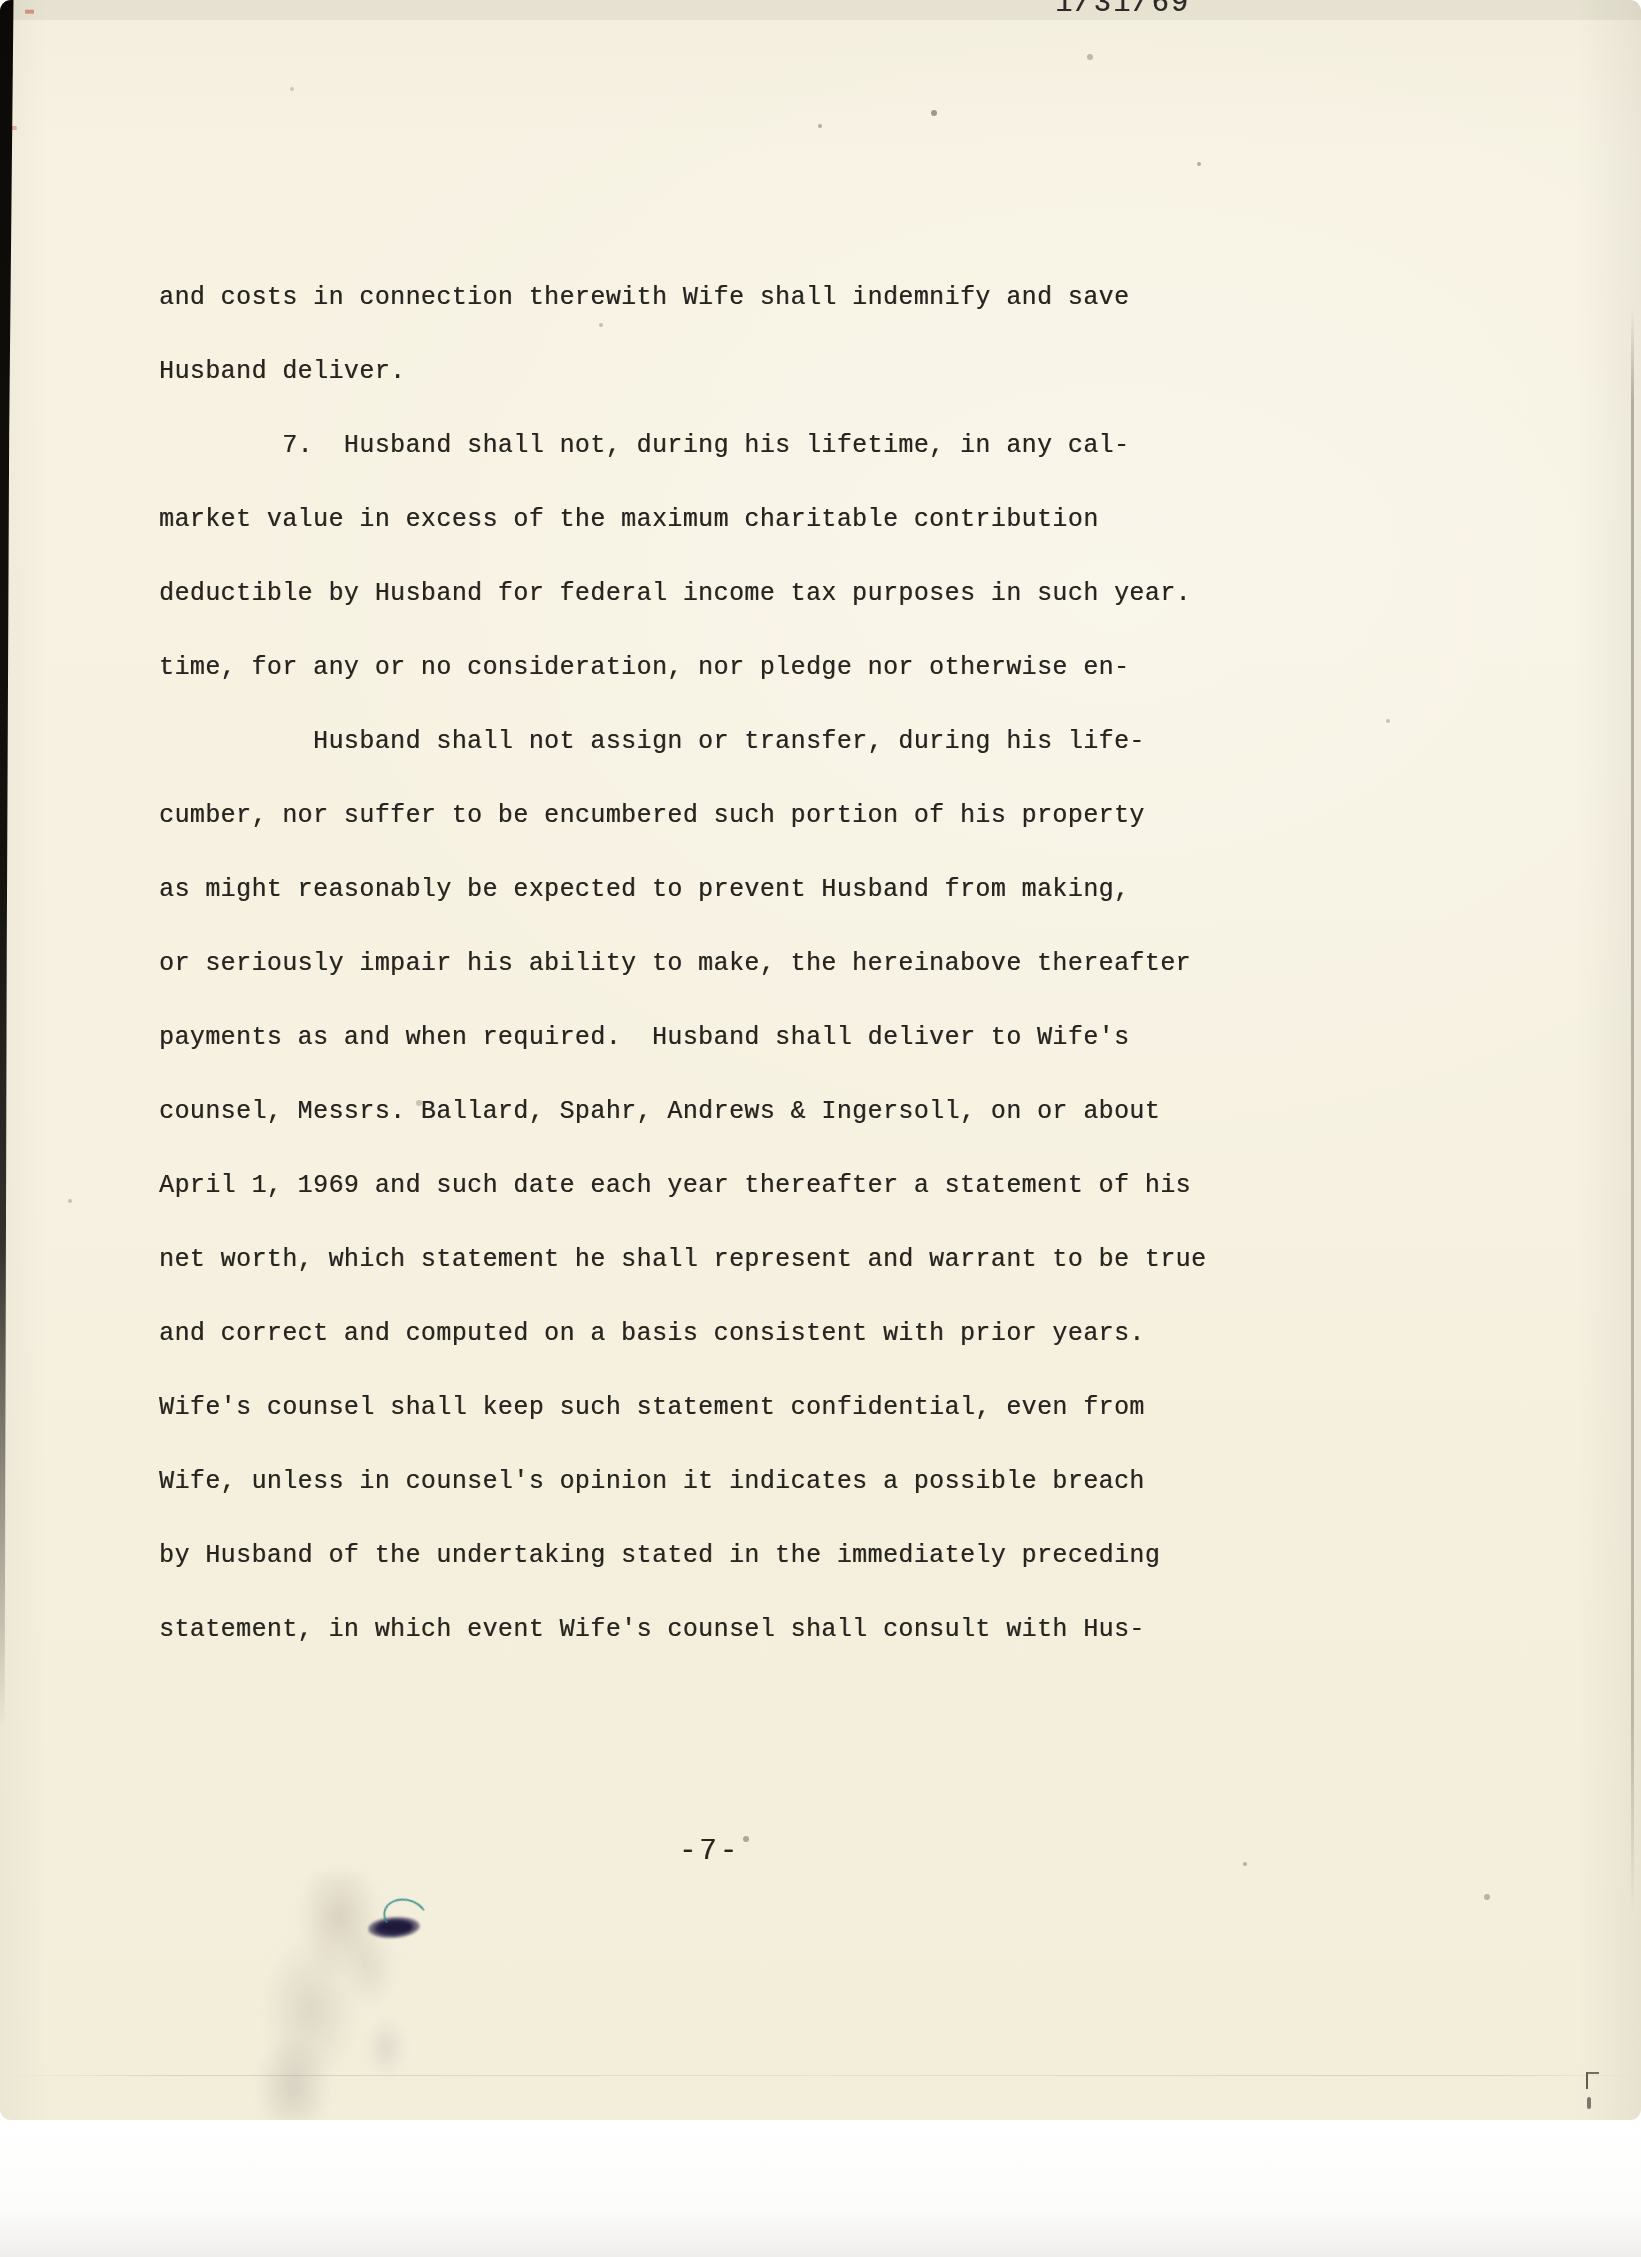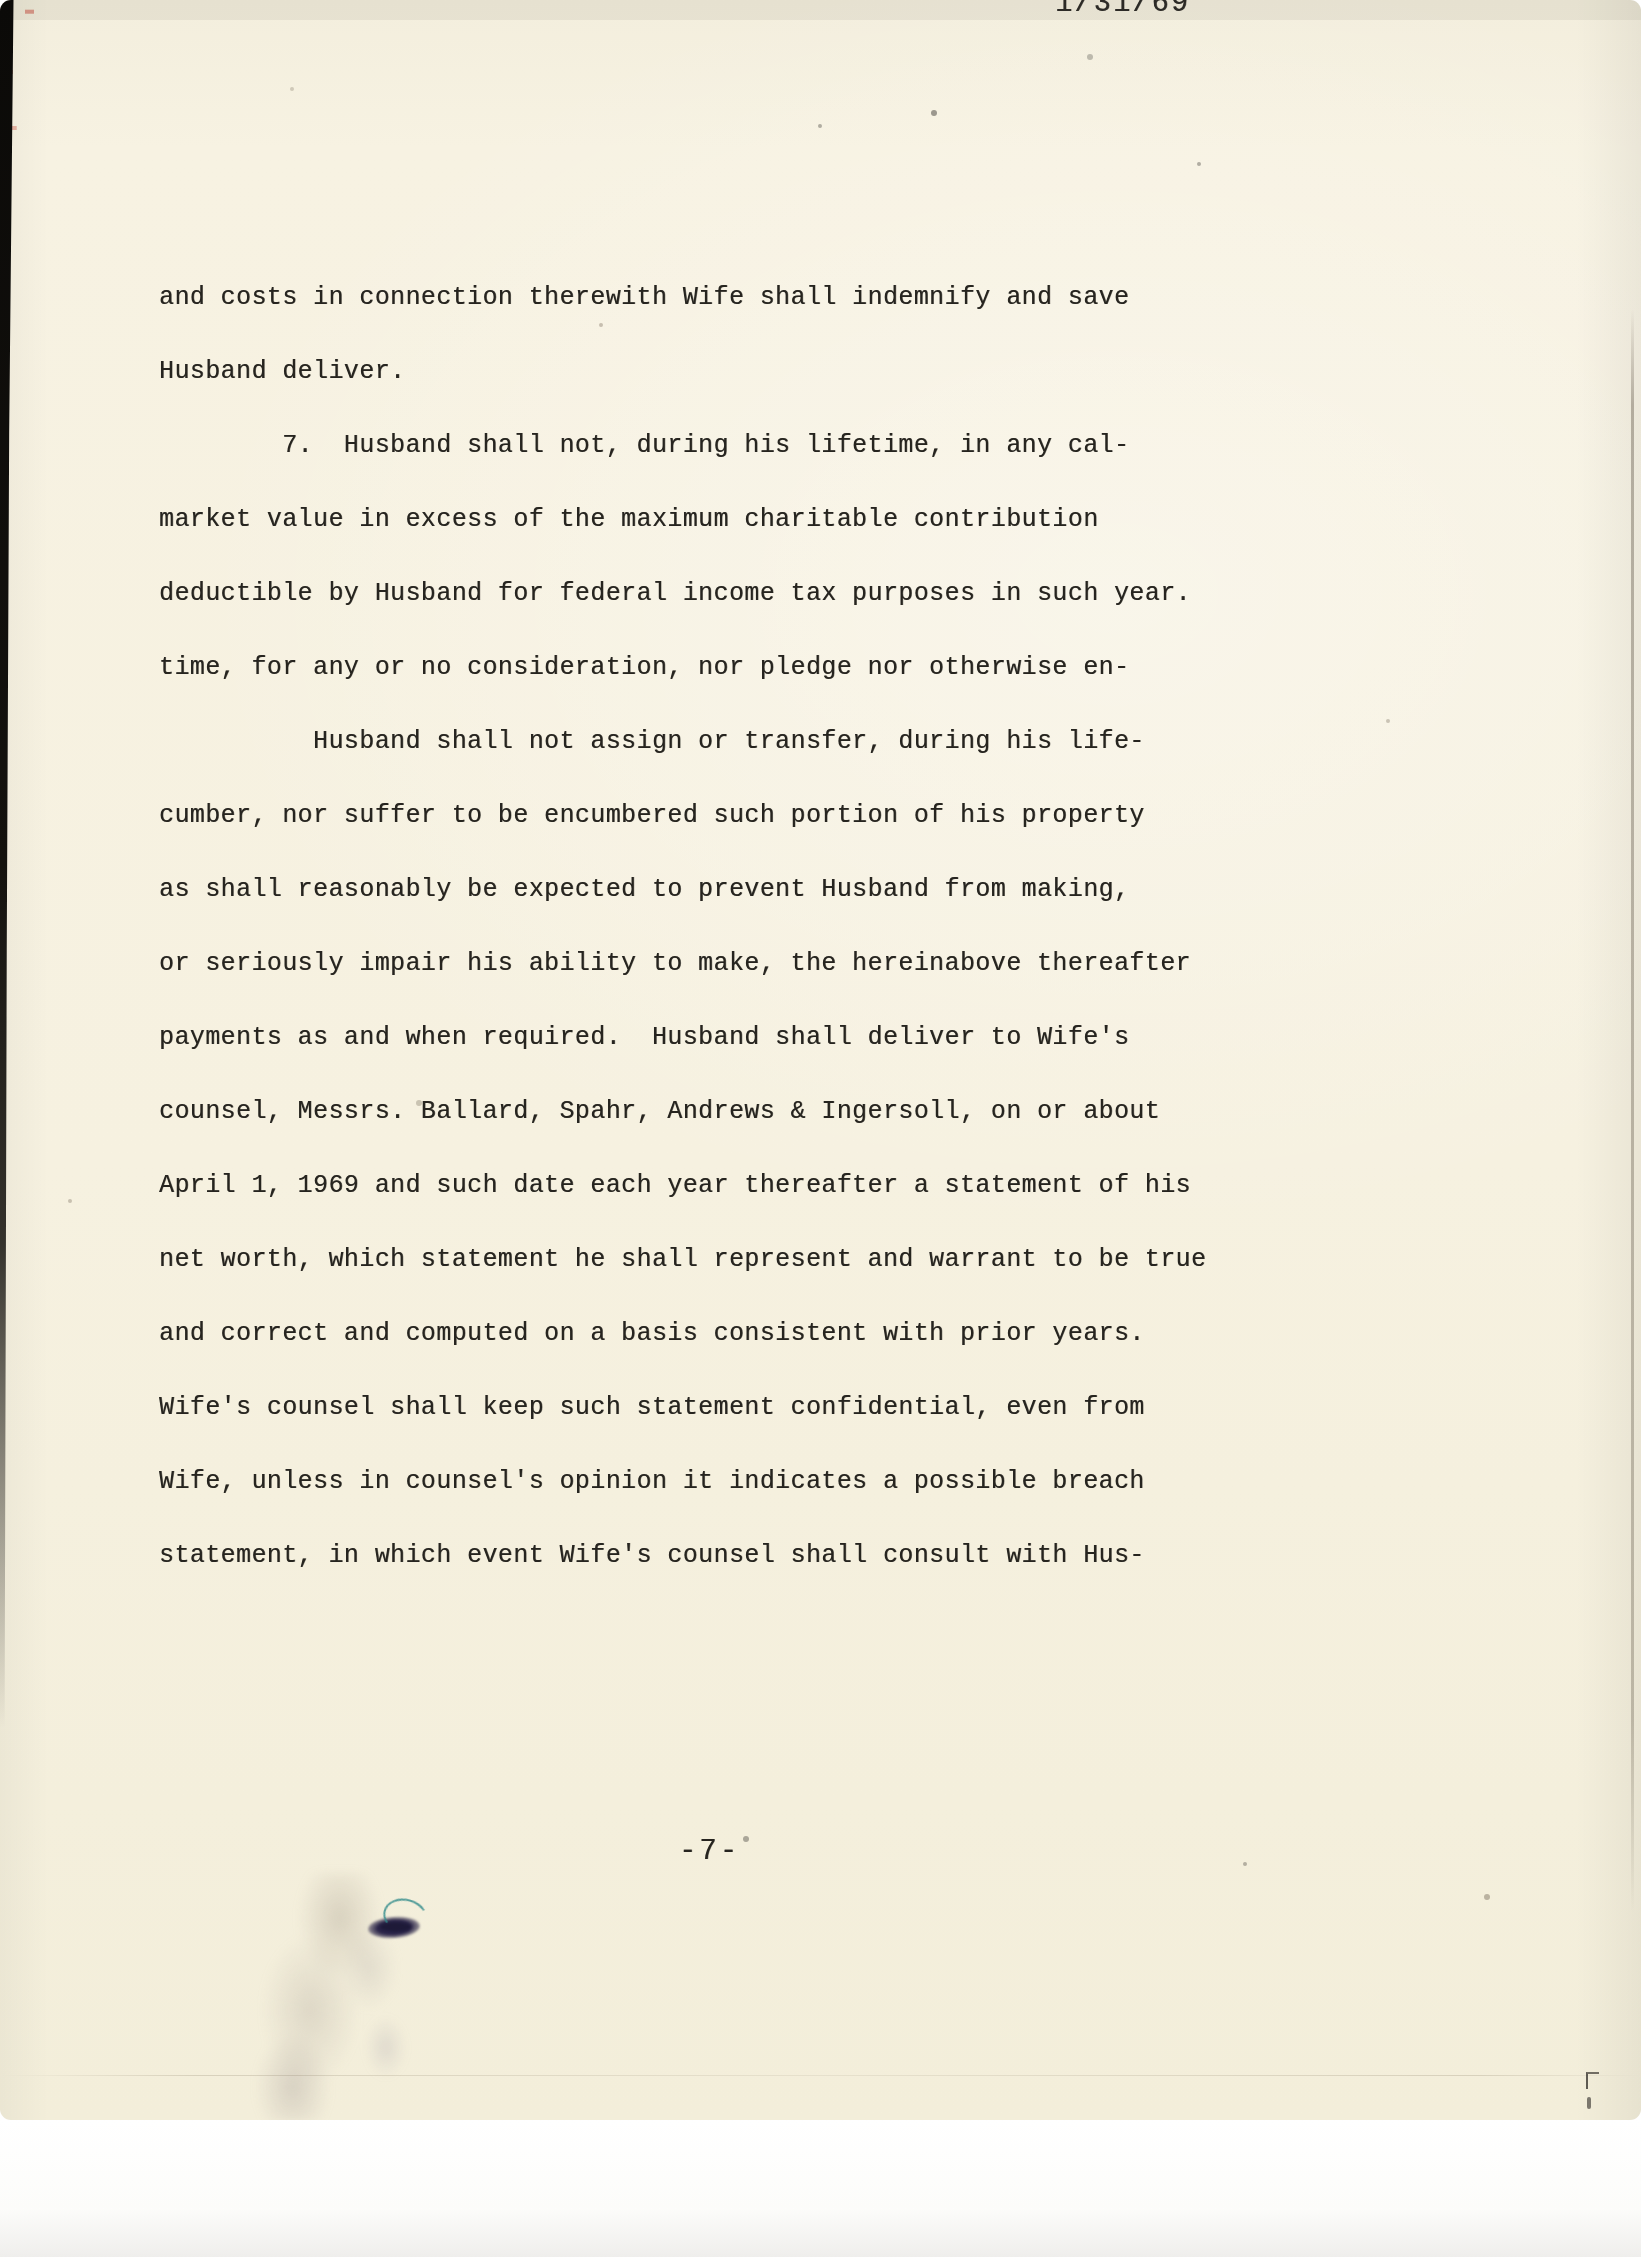--- a/index.html
+++ b/index.html
@@ -127,29 +127,30 @@
 
   <div class="doc-body">
       <div class="tline">and costs in connection therewith Wife shall indemnify and save</div>
       <div class="tline">Husband deliver.</div>
       <div class="tline">        7.  Husband shall not, during his lifetime, in any cal-</div>
       <div class="tline">market value in excess of the maximum charitable contribution</div>
       <div class="tline">deductible by Husband for federal income tax purposes in such year.</div>
       <div class="tline">time, for any or no consideration, nor pledge nor otherwise en-</div>
       <div class="tline">          Husband shall not assign or transfer, during his life-</div>
       <div class="tline">cumber, nor suffer to be encumbered such portion of his property</div>
-      <div class="tline">as shall reasonably be expected to prevent Husband from making,</div>
+      <div class="tline">as might reasonably be expected to prevent Husband from making,</div>
       <div class="tline">or seriously impair his ability to make, the hereinabove thereafter</div>
       <div class="tline">payments as and when required.  Husband shall deliver to Wife's</div>
       <div class="tline">counsel, Messrs. Ballard, Spahr, Andrews &amp; Ingersoll, on or about</div>
       <div class="tline">April 1, 1969 and such date each year thereafter a statement of his</div>
       <div class="tline">net worth, which statement he shall represent and warrant to be true</div>
       <div class="tline">and correct and computed on a basis consistent with prior years.</div>
       <div class="tline">Wife's counsel shall keep such statement confidential, even from</div>
       <div class="tline">Wife, unless in counsel's opinion it indicates a possible breach</div>
+      <div class="tline">by Husband of the undertaking stated in the immediately preceding</div>
       <div class="tline">statement, in which event Wife's counsel shall consult with Hus-</div>
     </div>
 
   <div class="page-number">-7-</div>
 
   <div class="wrinkle"></div>
   <div class="ink-blot"></div>
   <div class="ink-blot-core"></div>
   <div class="teal-curve"></div>
   <div class="crease"></div>

